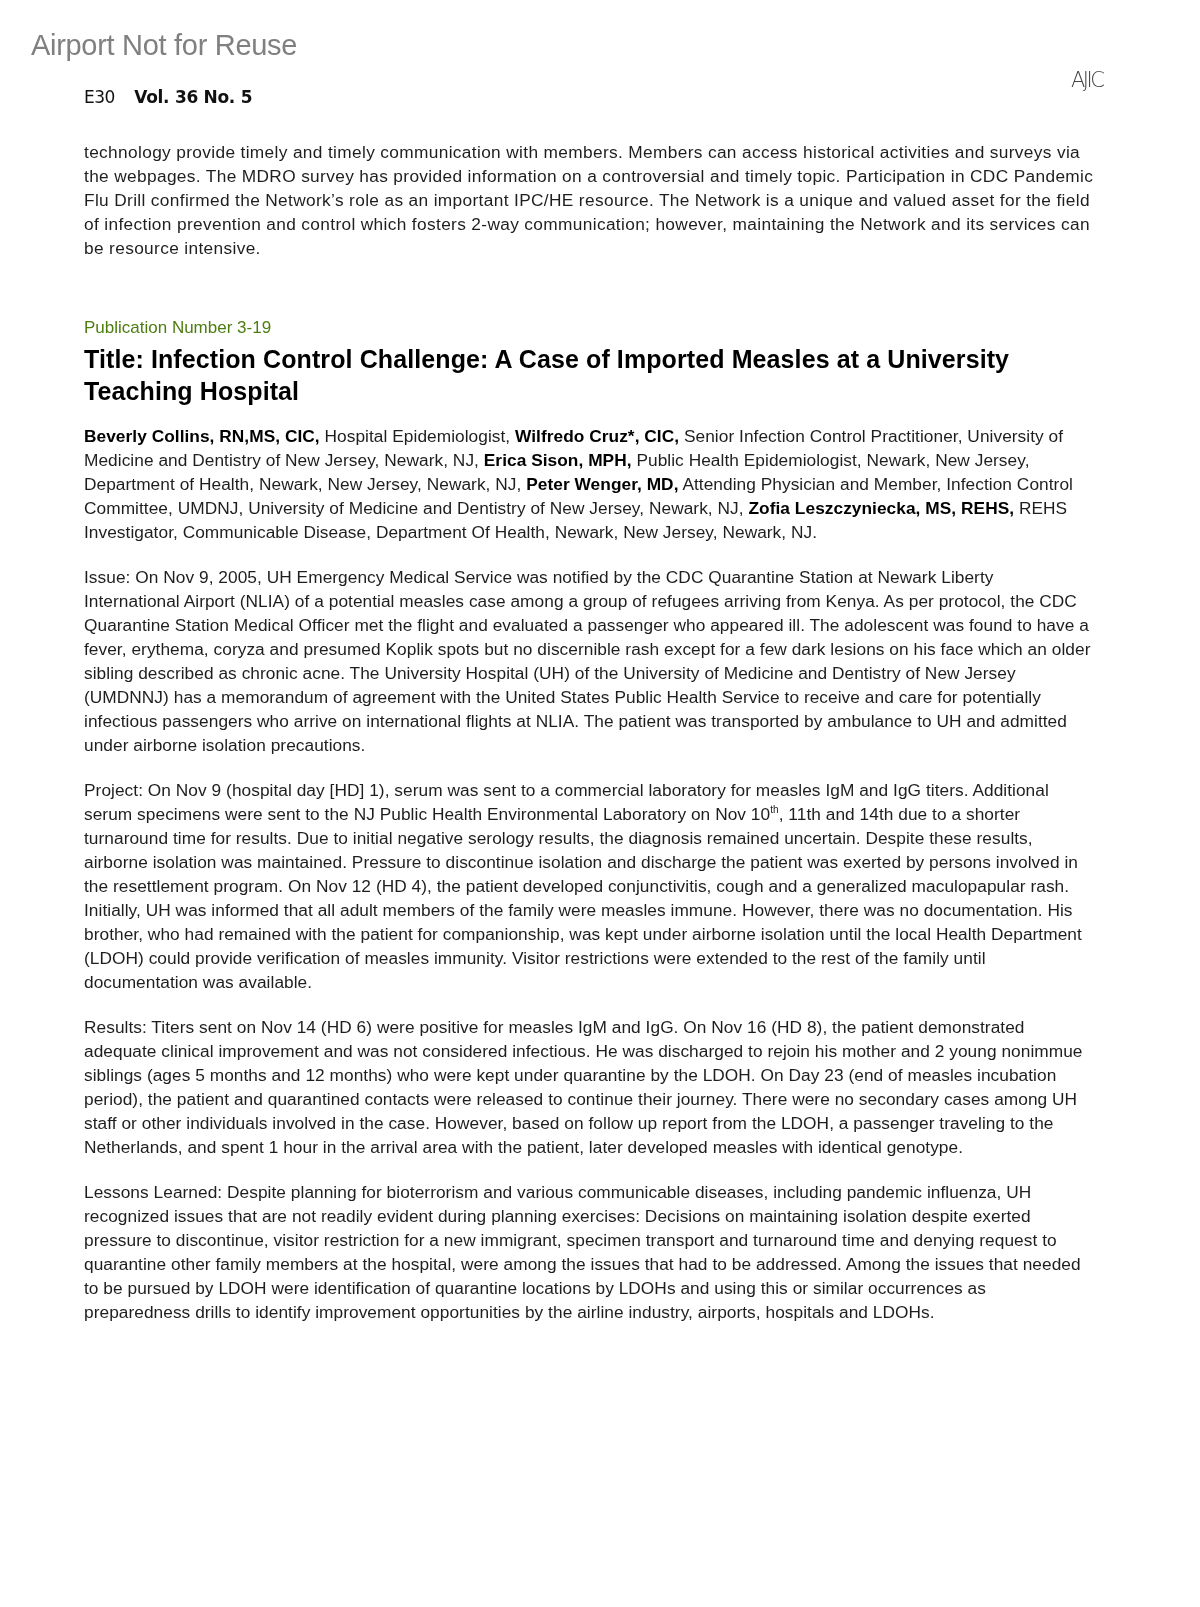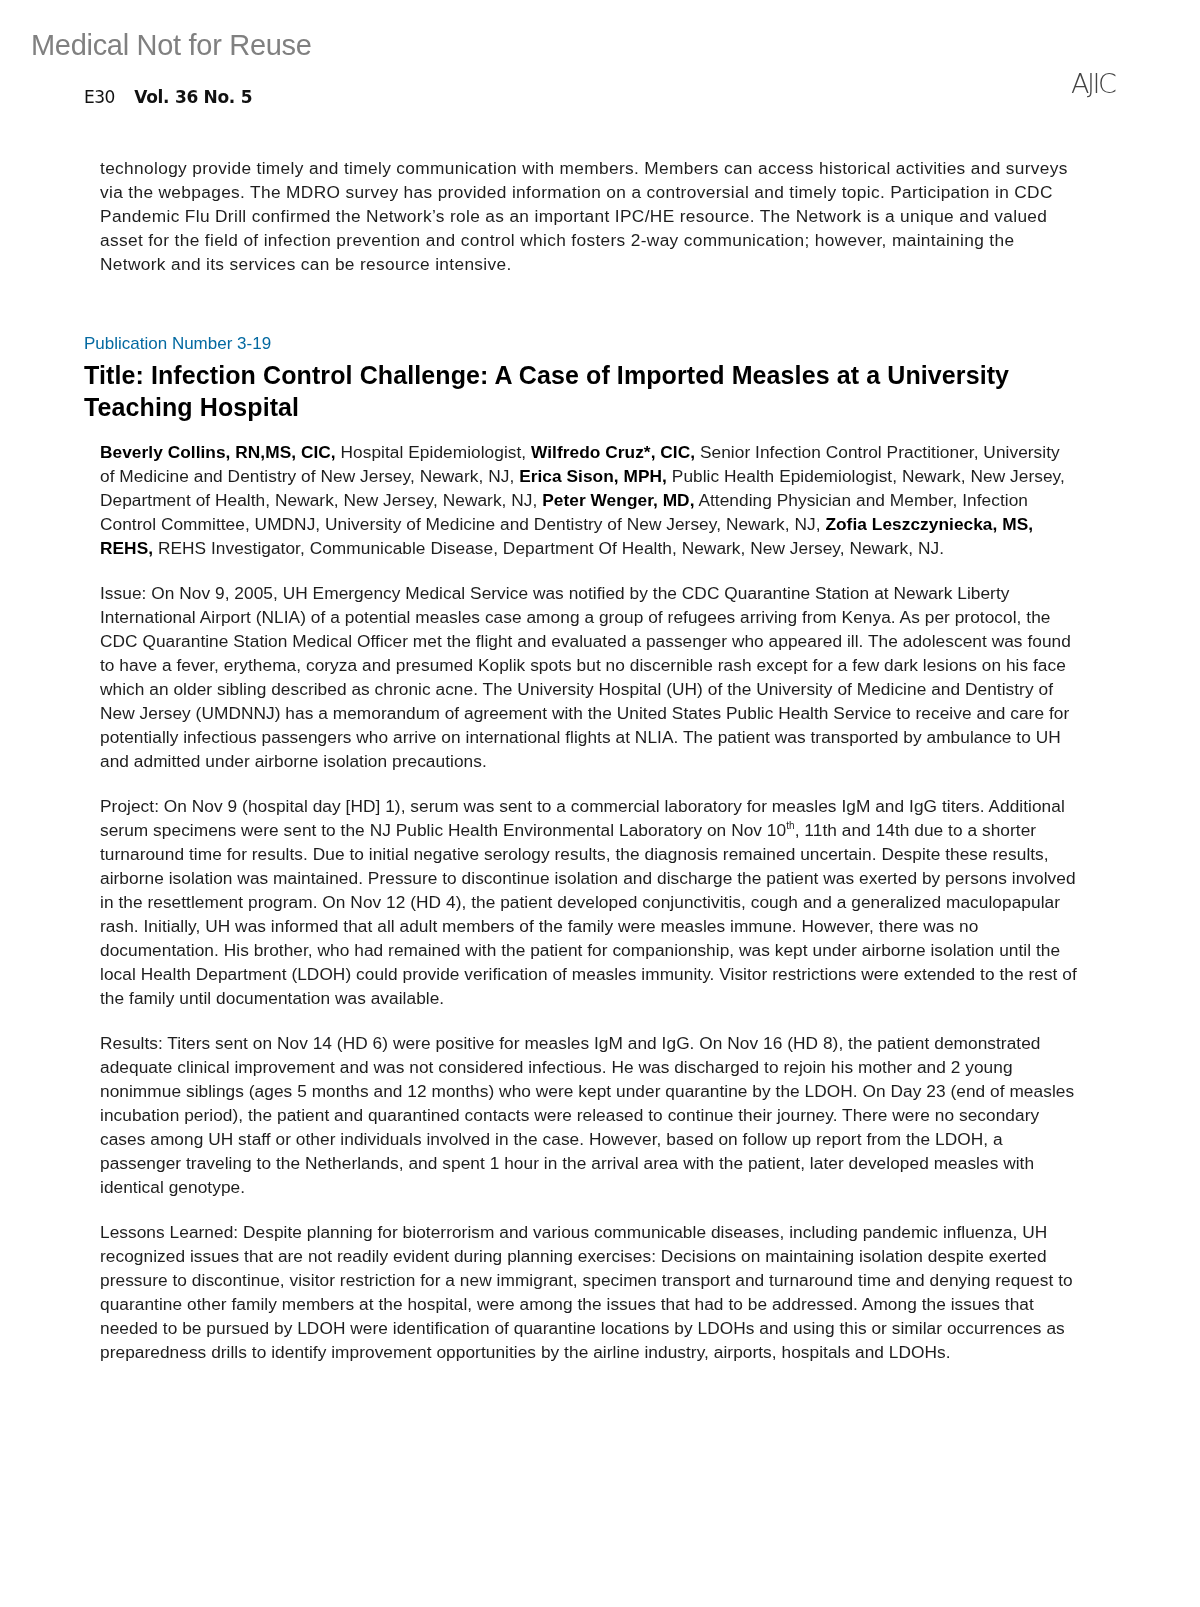--- a/index.html
+++ b/index.html
@@ -40,45 +40,45 @@
     }
     .running-head .vol {
       font-weight: bold;
       letter-spacing: -0.3px;
     }
     .journal-logo {
       position: absolute;
       left: 1071px;
       top: 68px;
       font-family: "DejaVu Sans", sans-serif;
-      font-size: 27px;
+      font-size: 21px;
       color: #444;
       letter-spacing: -2.5px;
       font-weight: 300;
     }
     .content {
       position: absolute;
       left: 84px;
       top: 140px;
       width: 1010px;
     }
     .para {
       font-size: 17.3px;
       line-height: 24px;
-      margin: 16px;
+      margin: 0;
       color: #1e1e1e;
       letter-spacing: 0.05px;
     }
     .intro-para {
       letter-spacing: 0.35px;
     }
     .pub-number {
       margin-top: 57px;
       font-size: 17px;
-      color: #0369a1;
+      color: #4d7c0f;
       line-height: 22px;
     }
     .title {
       margin: 4px 0 0 0;
       font-size: 25px;
       font-weight: bold;
       line-height: 32px;
       color: #000;
       letter-spacing: 0.1px;
     }
@@ -94,21 +94,21 @@
     }
     sup {
       font-size: 10px;
       line-height: 0;
       vertical-align: 7px;
     }
   </style>
 </head>
 <body>
 
-<div class="watermark">Medical Not for Reuse</div>
+<div class="watermark">Airport Not for Reuse</div>
 
 <div class="running-head">
   <span class="page-num">E30</span>
   <span class="vol">Vol. 36 No. 5</span>
 </div>
 
 <div class="journal-logo">AJIC</div>
 
 <div class="content">
 

